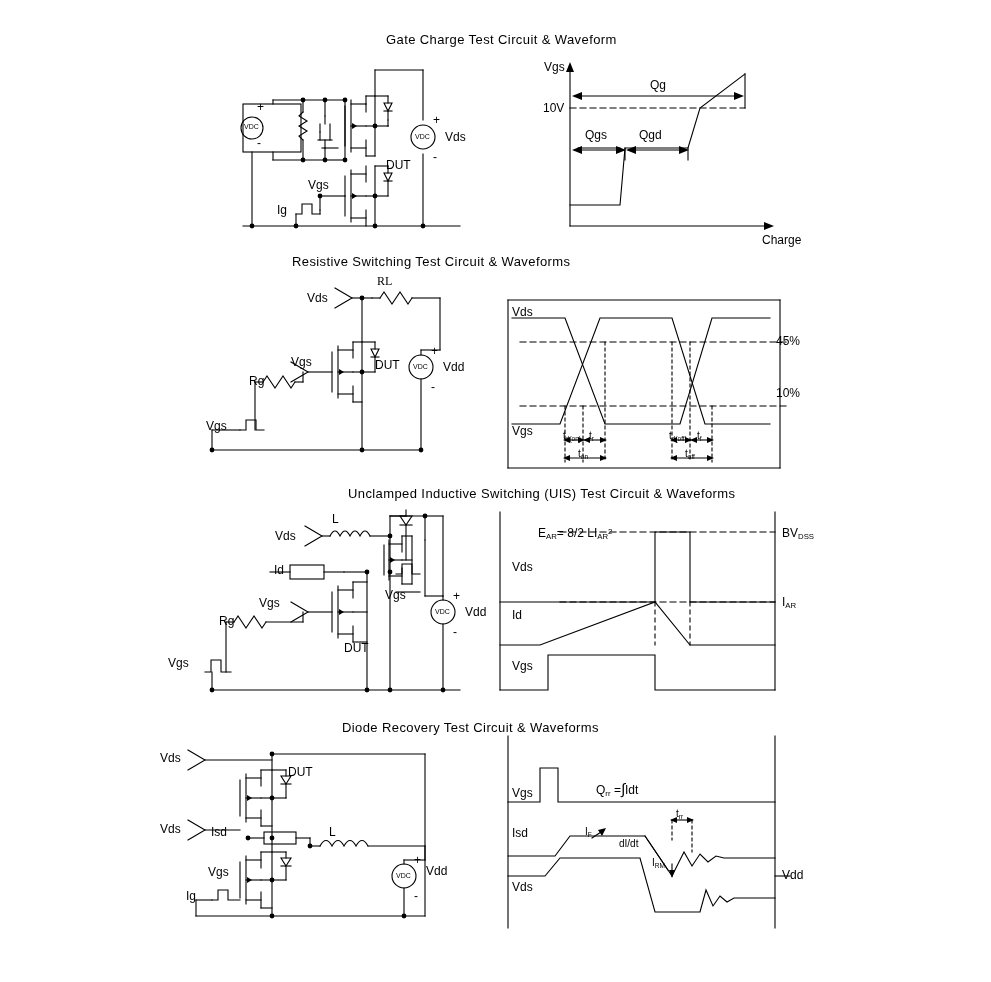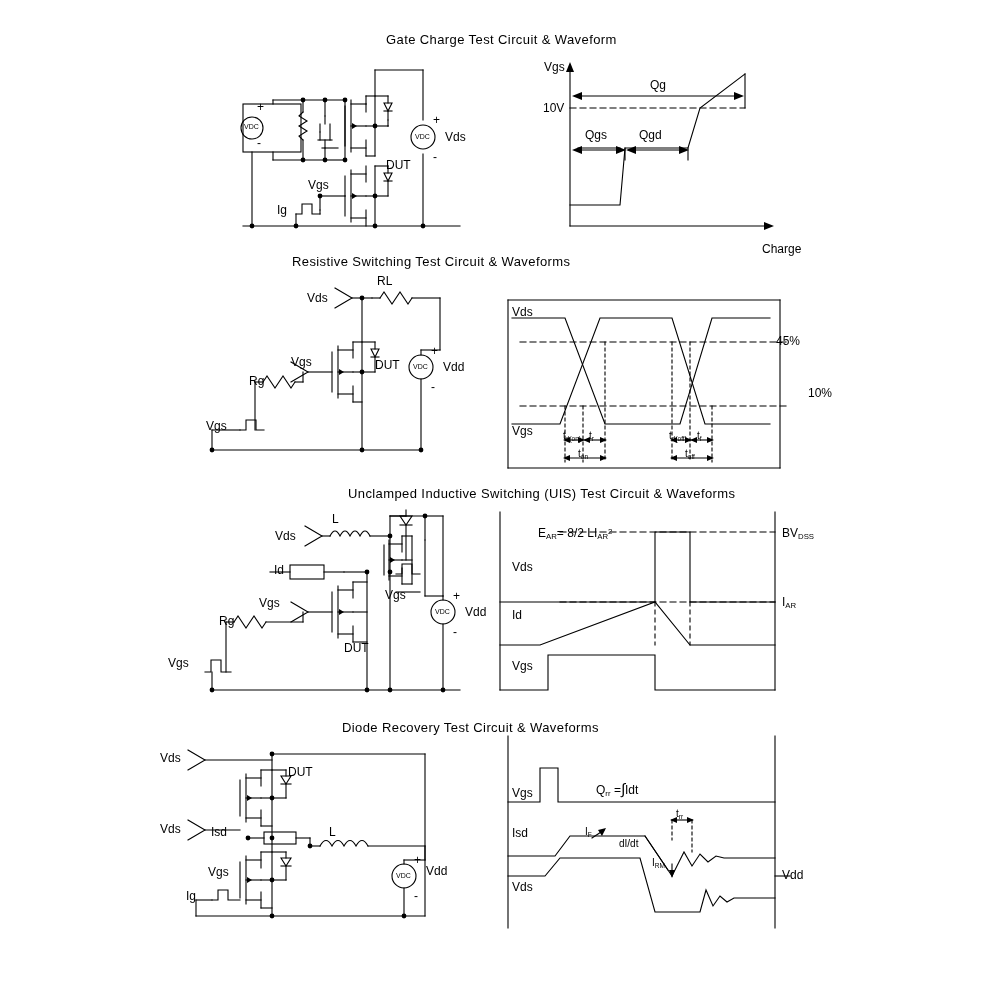--- a/index.html
+++ b/index.html
@@ -465,36 +465,36 @@
 <div class="lbl xs" style="left:415px;top:133px;font-size:7px;">VDC</div>
 <div class="lbl" style="left:433px;top:113px;">+</div>
 <div class="lbl" style="left:433px;top:150px;">-</div>
 <div class="lbl" style="left:445px;top:130px;">Vds</div>
 
 <div class="lbl" style="left:544px;top:60px;">Vgs</div>
 <div class="lbl" style="left:650px;top:78px;text-align:right;">Qg</div>
 <div class="lbl" style="left:543px;top:101px;">10V</div>
 <div class="lbl" style="left:585px;top:128px;">Qgs</div>
 <div class="lbl" style="left:639px;top:128px;">Qgd</div>
-<div class="lbl" style="left:762px;top:242px;">Charge</div>
+<div class="lbl" style="left:762px;top:233px;">Charge</div>
 
 <div class="lbl" style="left:307px;top:291px;">Vds</div>
-<div class="lbl" style="left:377px;top:274px;">RL</div>
+<div class="lbl" style="left:377px;top:274px;font-family:Liberation Serif, serif;">RL</div>
 <div class="lbl" style="left:291px;top:355px;">Vgs</div>
 <div class="lbl" style="left:375px;top:358px;">DUT</div>
 <div class="lbl" style="left:249px;top:374px;">Rg</div>
 <div class="lbl" style="left:206px;top:419px;">Vgs</div>
 <div class="lbl xs" style="left:413px;top:363px;font-size:7px;">VDC</div>
 <div class="lbl" style="left:431px;top:344px;">+</div>
 <div class="lbl" style="left:431px;top:380px;">-</div>
 <div class="lbl" style="left:443px;top:360px;">Vdd</div>
 
 <div class="lbl" style="left:512px;top:305px;">Vds</div>
 <div class="lbl" style="left:776px;top:334px;">45%</div>
-<div class="lbl" style="left:776px;top:386px;margin-left:32px;">10%</div>
+<div class="lbl" style="left:776px;top:386px;">10%</div>
 <div class="lbl" style="left:512px;top:424px;">Vgs</div>
 <div class="lbl sm" style="left:563px;top:430px;"><span>t</span><sub>d(on)</sub></div>
 <div class="lbl sm" style="left:589px;top:430px;"><span>t</span><sub>r</sub></div>
 <div class="lbl sm" style="left:578px;top:448px;"><span>t</span><sub>on</sub></div>
 <div class="lbl sm" style="left:669px;top:430px;"><span>t</span><sub>d(off)</sub></div>
 <div class="lbl sm" style="left:697px;top:430px;"><span>t</span><sub>f</sub></div>
 <div class="lbl sm" style="left:685px;top:448px;"><span>t</span><sub>off</sub></div>
 
 <div class="lbl" style="left:275px;top:529px;">Vds</div>
 <div class="lbl" style="left:332px;top:512px;">L</div>

